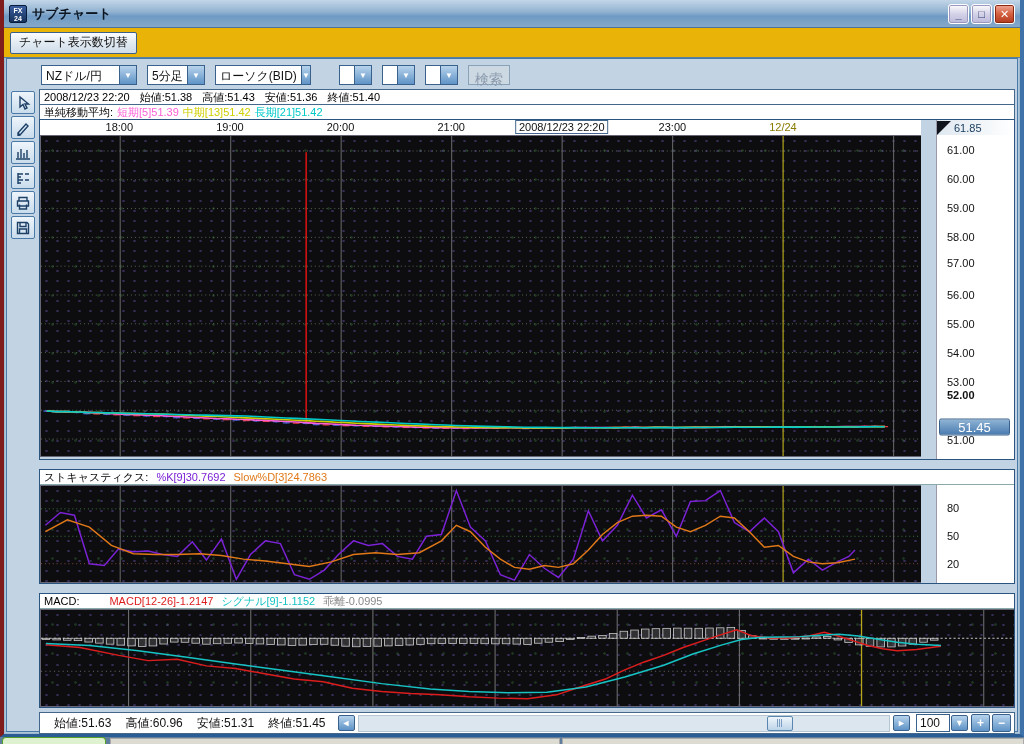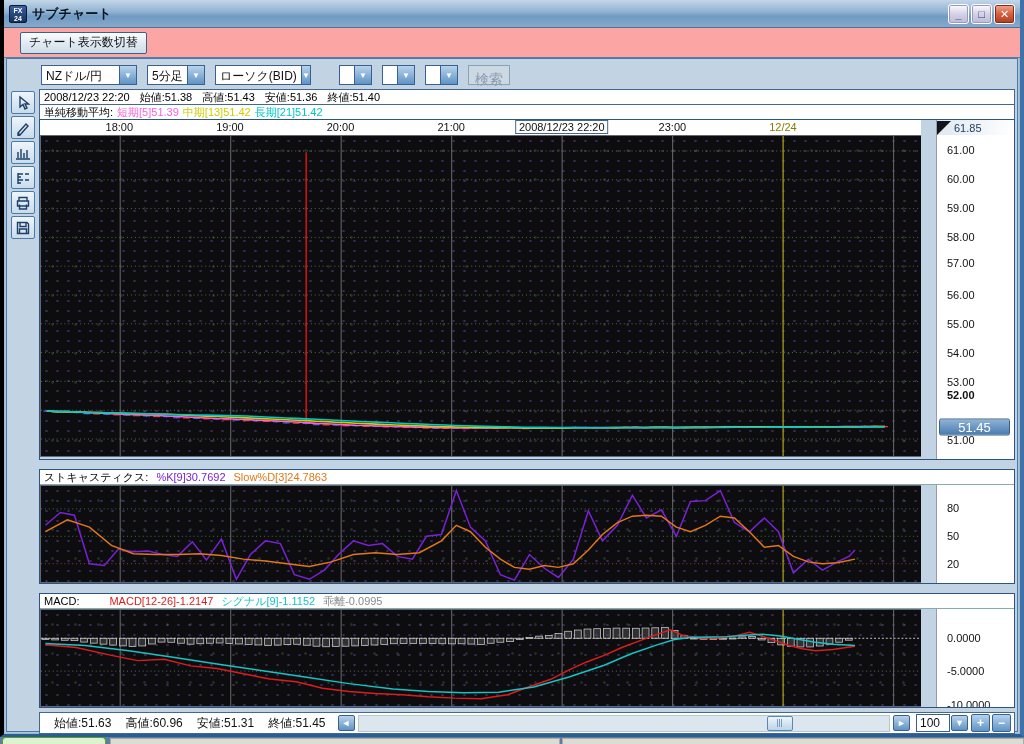--- a/index.html
+++ b/index.html
@@ -1,33 +1,33 @@
 <!DOCTYPE html>
 <html><head>
 <meta charset="utf-8">
 <style>
   * { margin:0; padding:0; box-sizing:border-box; }
   html,body { width:1024px; height:744px; overflow:hidden; background:#5f7d9c;
     font-family:"Liberation Sans","DejaVu Sans",sans-serif; }
   .window { position:absolute; left:0; top:0; width:1024px; height:737px;
-    background:#aec4d8; border-left:4px solid #000000; border-right:4px solid #3e72a8;
+    background:#aec4d8; border-left:4px solid #7f1d1d; border-right:4px solid #3e72a8;
     border-bottom:3px solid #2a5d93; box-shadow:inset 0 0 0 1px #9db8cf; }
   
   .titlebar { height:28px; background:linear-gradient(#c3d6e8 0%, #8fb1d0 45%, #6f9ac4 60%, #86a9c9 100%);
     display:flex; align-items:center; padding:0 5px; border-bottom:1px solid #4c7299; }
   .app-icon { width:18px; height:18px; background:linear-gradient(#3a5ea0,#16325a); border:1px solid #0a1a3a;
     border-radius:2px; color:#fff; font-size:7px; font-weight:bold; line-height:8px; text-align:center; padding-top:1px; }
   .title-text { margin-left:5px; font-size:13px; font-weight:bold; color:#0c1622; }
   .winbtns { margin-left:auto; display:flex; gap:2px; }
   .winbtn { width:21px; height:20px; border-radius:3px; border:1px solid #fff;
     background:linear-gradient(#fdfdfb,#d4d2e8 50%,#bcbad8); color:#2a3a6a; font-size:11px; line-height:18px;
     text-align:center; font-weight:bold; box-shadow:inset 0 0 0 1px #9a98c0; cursor:default; }
   .winbtn.close { background:linear-gradient(#f0a898,#d4613f 50%,#b03a20); color:#fff; box-shadow:inset 0 0 0 1px #8a2810; }
   
-  .menuband { height:30px; background:#fca5a5; display:flex; align-items:center; padding:0 16px;
+  .menuband { height:30px; background:#eab308; display:flex; align-items:center; padding:0 6px;
     border-bottom:1px solid #55809f; }
   .xp-button { height:22px; padding:0 8px; background:linear-gradient(#fbfdfe,#dfe9f1 55%,#cfdde9);
     border:1px solid #39618c; border-radius:2px; font-size:12px; color:#111; }
   
   .content { position:absolute; left:2px; right:2px; top:58px; bottom:2px; background:#c2d4e4;
     border:1px solid #4a7aa8; padding:2px 2px 0 2px; }
   .combo-row { height:28px; display:flex; align-items:center; gap:10px; padding-left:32px; }
   .combo { display:flex; height:20px; border:1px solid #39618c; background:#fff; }
   .combo .val { font-size:12px; color:#111; padding:2px 4px 0 4px; white-space:nowrap; }
   .combo .arrow { width:17px; background:linear-gradient(#b7d3ec,#5f93c6); border-left:1px solid #39618c;
@@ -556,26 +556,20 @@
                   <rect x="773.2" y="28.863013698630134" width="7" height="8.832305936073055" fill="#555" fill-opacity="0.5" stroke="#c8c8c8" stroke-width="0.8"></rect>
                   <rect x="783.1" y="28.863013698630134" width="7" height="8.826712328767123" fill="#555" fill-opacity="0.5" stroke="#c8c8c8" stroke-width="0.8"></rect>
                   <rect x="792.9999999999999" y="28.863013698630134" width="7" height="7.88698630136988" fill="#555" fill-opacity="0.5" stroke="#c8c8c8" stroke-width="0.8"></rect>
                   <rect x="802.8999999999999" y="28.863013698630134" width="7" height="6.041095890410979" fill="#555" fill-opacity="0.5" stroke="#c8c8c8" stroke-width="0.8"></rect>
                   <rect x="812.8" y="28.863013698630134" width="7" height="4.03545205479454" fill="#555" fill-opacity="0.5" stroke="#c8c8c8" stroke-width="0.8"></rect>
                   <rect x="822.6999999999999" y="28.863013698630134" width="7" height="1.9586575342465977" fill="#555" fill-opacity="0.5" stroke="#c8c8c8" stroke-width="0.8"></rect>
                   <polyline points="4.5,35.57534246575342 36,38.26027397260273 72,46.31506849315068 99,51.6849315068493 126.00000000000001,50.342465753424655 153,57.054794520547944 180,59.739726027397246 207,65.10958904109587 234,70.4794520547945 261,73.16438356164382 288,79.8767123287671 315,83.23287671232875 342,85.24657534246573 369,86.5890410958904 396,88.60273972602738 423,89.94520547945203 450,90.61643835616438 477,86.5890410958904 495.00000000000006,79.8767123287671 522,70.4794520547945 540,61.08219178082191 558,53.027397260273965 576,46.31506849315068 594,38.26027397260273 612,31.547945205479447 630,24.835616438356162 643.5,20.136986301369863 657,26.178082191780817 675,28.527397260273972 693,28.527397260273972 711,26.178082191780817 724.5,22.821917808219172 738,26.849315068493148 751.5,31.547945205479447 765,36.24657534246575 778.5,39.602739726027394 792,41.61643835616437 810,40.273972602739725 823.5,38.26027397260273 832.5,36.984931506849314" fill="none" stroke="#dd1d1d" stroke-width="1.5"></polyline>
                   <polyline points="4.5,34.23287671232876 45,36.24657534246575 90,41.61643835616437 135,48.32876712328766 180,55.04109589041095 225,61.75342465753423 270,68.46575342465752 315,75.1780821917808 360,80.54794520547945 396,83.23287671232875 432,84.57534246575342 468,83.90410958904108 504.00000000000006,78.53424657534245 540,68.46575342465752 576,56.383561643835606 603,44.972602739726014 630,35.57534246575342 648,30.20547945205479 666,27.856164383561634 684,27.520547945205475 702,27.18493150684931 720,25.84246575342465 738,24.835616438356162 756,26.513698630136982 774,29.86986301369863 792,32.890410958904106 810,34.90410958904109 832.5,36.31369863013698" fill="none" stroke="#17c3c3" stroke-width="1.5"></polyline>
                 </svg>
             </div>
-            <div class="gutter" style="height:98px; overflow:hidden" id="macdGutter">
-                <div class="ytick" style="top: -4.69863px;">5.0000</div>
-                <div class="ytick" style="top: 28.863px;">0.0000</div>
-                <div class="ytick" style="top: 62.4247px;">-5.0000</div>
-                <div class="ytick" style="top: 95.9863px;">-10.0000</div>
-              </div>
           </div>
         </div>
 
         <div class="statusrow">
           <span class="stat">始値:51.63</span>
           <span class="stat">高値:60.96</span>
           <span class="stat">安値:51.31</span>
           <span class="stat" style="margin-right:12px">終値:51.45</span>
           <div class="sb-btn">◄</div>
           <div class="track">

